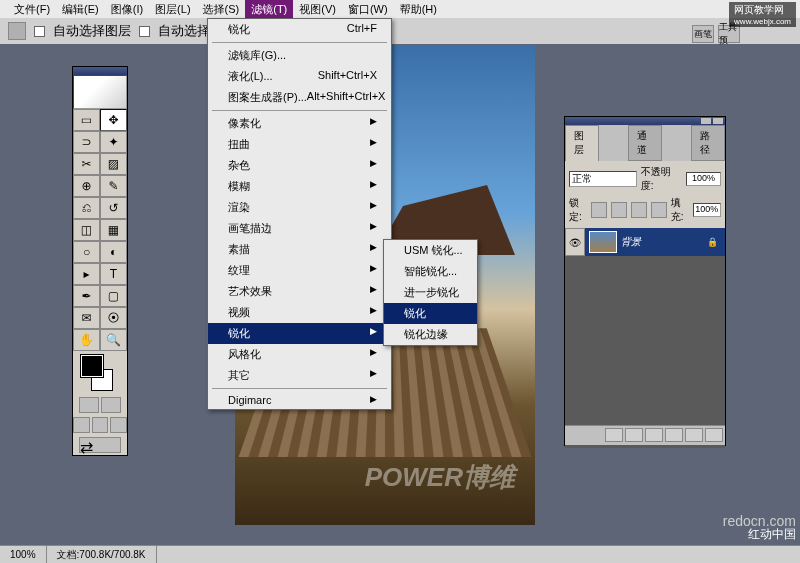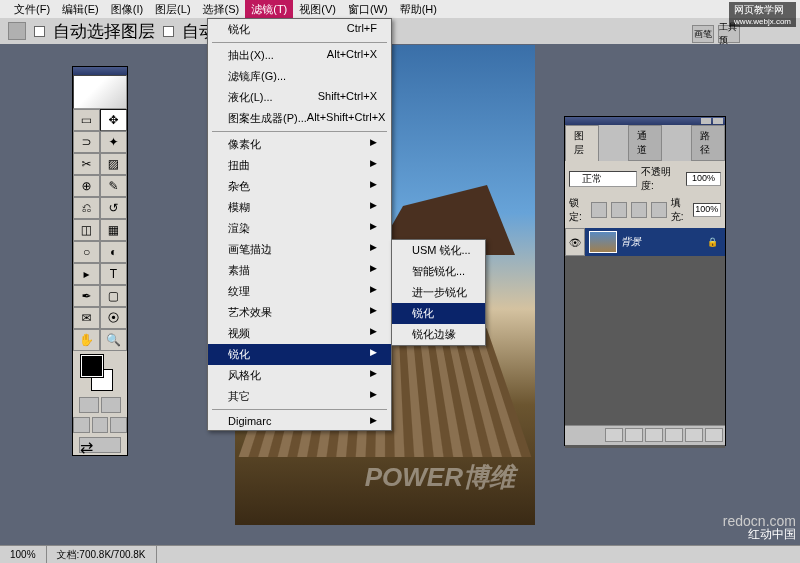--- a/index.html
+++ b/index.html
@@ -1,22 +1,22 @@
 <!DOCTYPE html>
 <html><head>
 <meta charset="utf-8">
 <style>
 * { margin: 0; padding: 0; box-sizing: border-box; font-family: "Microsoft YaHei", SimSun, sans-serif; }
 body { width: 800px; height: 563px; background: #5d6576; overflow: hidden; position: relative; }
 
 .menubar { background: #eaeaea; height: 18px; display: flex; align-items: center; padding-left: 8px; font-size: 11px; color: #000; }
 .menubar span { padding: 2px 6px; cursor: pointer; }
-.menubar span.active { background: #be185d; color: #fff; }
-
-.optionsbar { background: #d0d0d0; height: 26px; display: flex; align-items: center; padding: 0 8px; font-size: 17px; gap: 8px; }
+.menubar span.active { background: #701a75; color: #fff; }
+
+.optionsbar { background: #d0d0d0; height: 26px; display: flex; align-items: center; padding: 0 8px; font-size: 13px; gap: 8px; }
 .checkbox { width: 11px; height: 11px; border: 1px solid #666; background: #fff; display: inline-block; }
 .tiny-icon { width: 18px; height: 18px; background: #b0b0b0; border: 1px solid #888; }
 
 .tools-palette { position: absolute; left: 72px; top: 66px; width: 56px; background: #d4d0c8; border: 1px solid #000; }
 .tools-header { height: 8px; background: linear-gradient(#4a5a8a,#2a3a6a); }
 .tools-grid { display: grid; grid-template-columns: 1fr 1fr; }
 .tool-btn { width: 27px; height: 22px; background: #d4d0c8; border: 1px solid #888; display: flex; align-items: center; justify-content: center; font-size: 12px; cursor: pointer; }
 .tool-btn.active { background: #fff; border: 1px inset #666; }
 .color-swatches { padding: 4px; }
 .fg-bg { position: relative; width: 44px; height: 36px; }
@@ -29,31 +29,31 @@
 .canvas-area::before { content:""; position:absolute; right:20px; top:140px; width:140px; height:70px; background:#4a3020; clip-path: polygon(0 100%,100% 100%,80% 0,20% 30%); }
 .canvas-area::after { content:""; position:absolute; left:10%; top:55%; width:80%; height:30%; background:repeating-linear-gradient(90deg,#8a7050 0,#8a7050 8px,#6a5030 8px,#6a5030 16px); transform:perspective(200px) rotateX(30deg); }
 .watermark-img { position: absolute; bottom: 30px; right: 20px; color: rgba(255,255,255,0.4); font-size: 26px; font-weight: bold; font-style: italic; }
 
 .dropdown-menu { position: absolute; left: 207px; top: 18px; width: 185px; background: #eaeaea; border: 1px solid #666; box-shadow: 2px 2px 4px rgba(0,0,0,0.4); font-size: 11px; z-index: 100; }
 .menu-item { display: flex; justify-content: space-between; padding: 3px 14px 3px 20px; cursor: pointer; white-space: nowrap; }
 .menu-item.highlighted { background: #0a246a; color: #fff; }
 .menu-item .arrow { font-size: 9px; }
 .menu-sep { height: 1px; background: #999; margin: 2px 4px; }
 
-.submenu { position: absolute; left: 391px; top: 239px; width: 95px; background: #eaeaea; border: 1px solid #666; box-shadow: 2px 2px 4px rgba(0,0,0,0.4); font-size: 11px; z-index: 101; }
+.submenu { position: absolute; left: 383px; top: 239px; width: 95px; background: #eaeaea; border: 1px solid #666; box-shadow: 2px 2px 4px rgba(0,0,0,0.4); font-size: 11px; z-index: 101; }
 
 .layers-panel { position: absolute; right: 74px; top: 116px; width: 162px; height: 330px; background: #d4d0c8; border: 1px solid #000; }
 .panel-header { height: 8px; background: linear-gradient(#4a5a8a,#2a3a6a); display: flex; justify-content: flex-end; align-items: center; padding-right: 2px; gap: 2px; }
 .panel-header-btn { width: 10px; height: 6px; background: #c0c0c0; font-size: 6px; }
 .panel-tabs { display: flex; background: #c0c0c0; font-size: 10px; gap: 29px; }
 .panel-tab { padding: 3px 8px; border: 1px solid #888; background: #b0b0b0; cursor: pointer; }
 .panel-tab.active { background: #d4d0c8; border-bottom: none; }
 .panel-options { padding: 4px; font-size: 10px; display: flex; flex-direction: column; gap: 3px; }
 .opt-row { display: flex; align-items: center; gap: 4px; }
-.mini-select { width: 70px; height: 16px; border: 1px inset #999; background: #fff; font-size: 10px; padding-left: 12px; }
+.mini-select { width: 70px; height: 16px; border: 1px inset #999; background: #fff; font-size: 10px; padding-left: 2px; }
 .mini-input { width: 36px; height: 14px; border: 1px inset #999; background: #fff; font-size: 9px; text-align: center; }
 .layer-list { background: #5a5a5a; height: 220px; overflow: auto; }
 .layer-row { display: flex; align-items: center; background: #1a3a7a; color: #fff; height: 28px; font-size: 10px; }
 .eye-col { width: 20px; height: 28px; background: #d4d0c8; border: 1px solid #888; display: flex; align-items: center; justify-content: center; color: #000; }
 .layer-thumb { width: 28px; height: 22px; background: linear-gradient(#5a8ac0,#a08050); margin: 0 4px; border: 1px solid #fff; }
 .layer-name { flex: 1; font-style: italic; }
 .lock-icon { margin-right: 6px; font-size: 9px; }
 .panel-footer { position: absolute; bottom: 0; width: 100%; height: 20px; background: #c0c0c0; border-top: 1px solid #888; display: flex; justify-content: flex-end; gap: 2px; padding: 2px; }
 .footer-btn { width: 18px; height: 14px; background: #d0d0d0; border: 1px solid #888; }
 
@@ -147,24 +147,20 @@
   <div class="watermark-img">POWER博维</div>
 </div>
 
 <div class="dropdown-menu">
   <div class="menu-item">
     <span>锐化</span>
     <span>Ctrl+F</span>
   </div>
   <div class="menu-sep"></div>
   <div class="menu-item">
-      <span>抽出(X)...</span>
-      <span>Alt+Ctrl+X</span>
-    </div>
-  <div class="menu-item">
       <span>滤镜库(G)...</span>
       <span></span>
     </div>
   <div class="menu-item">
       <span>液化(L)...</span>
       <span>Shift+Ctrl+X</span>
     </div>
   <div class="menu-item">
       <span>图案生成器(P)...</span>
       <span>Alt+Shift+Ctrl+X</span>

